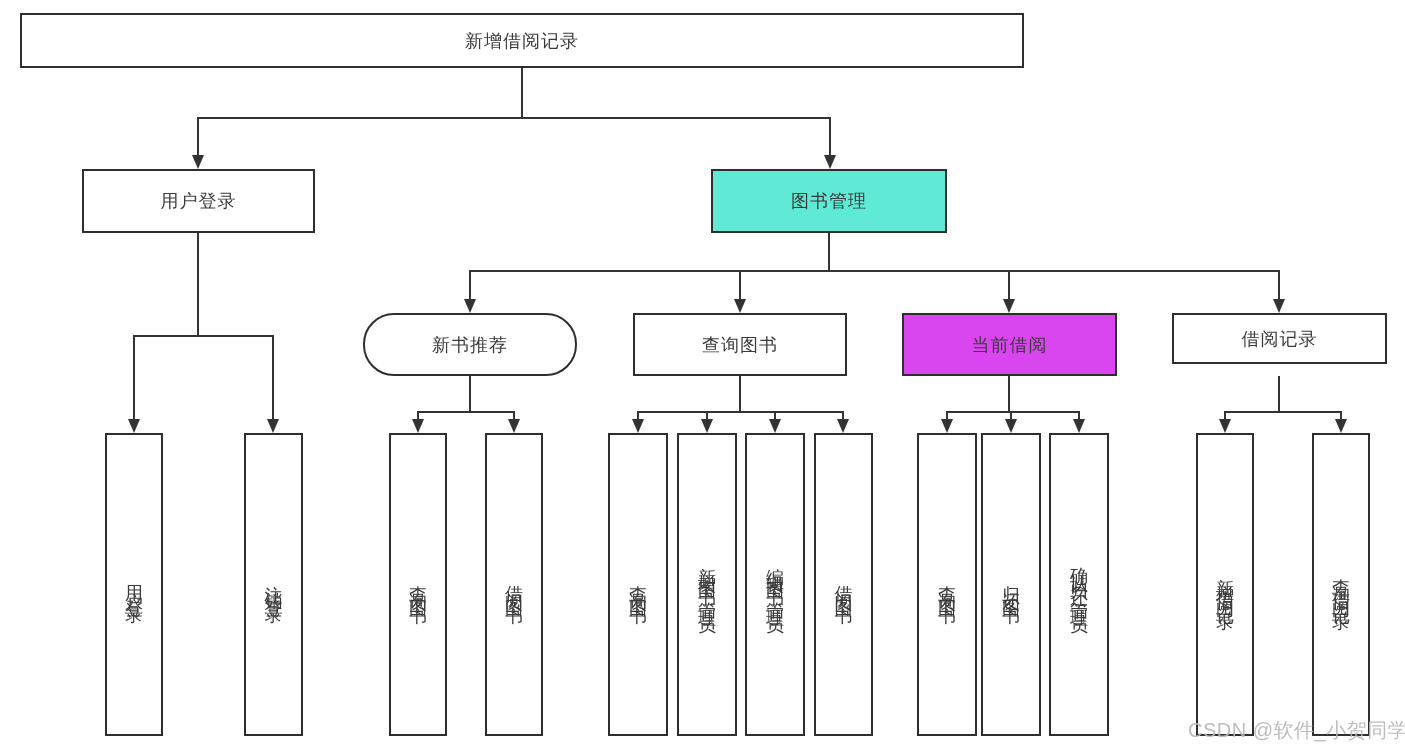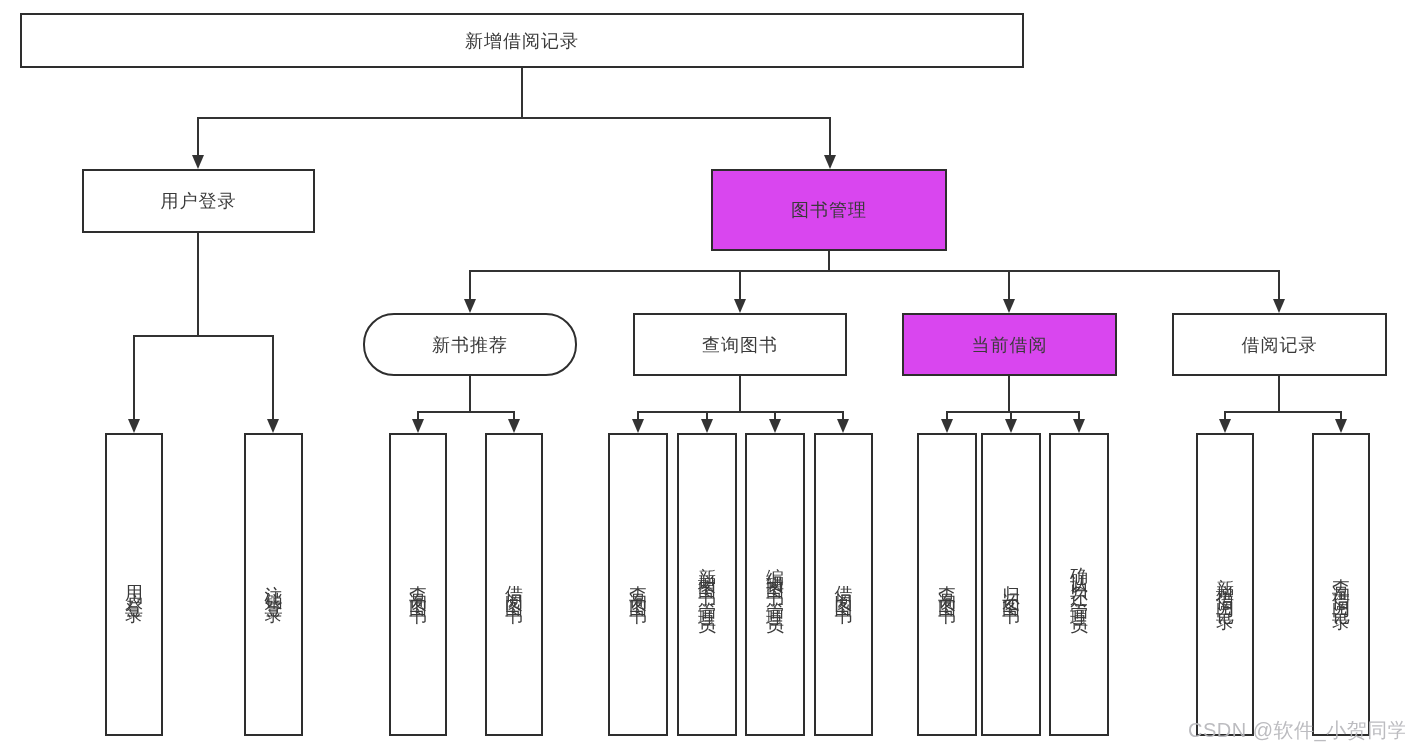--- a/index.html
+++ b/index.html
@@ -68,26 +68,26 @@
     <polygon points="1005,419 1017,419 1011,433"></polygon>
     <polygon points="1073,419 1085,419 1079,433"></polygon>
     <polygon points="1219,419 1231,419 1225,433"></polygon>
     <polygon points="1335,419 1347,419 1341,433"></polygon>
   </g>
 </svg>
 
 <div class="node" style="left: 20px; top: 13px; width: 1004px; height: 55px; color: rgb(58, 58, 58); border-color: rgb(46, 46, 46); background: rgb(255, 255, 255);">新增借阅记录</div>
 
 <div class="node" style="left: 82px; top: 169px; width: 233px; height: 64px; color: rgb(58, 58, 58); border-color: rgb(46, 46, 46); background: rgb(255, 255, 255);">用户登录</div>
-<div class="node" style="left: 711px; top: 169px; width: 236px; height: 82px; color: rgb(58, 58, 58); border-color: rgb(46, 46, 46); background: #d946ef;">图书管理</div>
+<div class="node" style="left: 711px; top: 169px; width: 236px; height: 64px; color: rgb(58, 58, 58); border-color: rgb(46, 46, 46); background: #5eead4;">图书管理</div>
 
 <div class="node" style="left: 363px; top: 313px; width: 214px; height: 63px; color: rgb(58, 58, 58); border-color: rgb(46, 46, 46); background: rgb(255, 255, 255); border-radius: 31px;">新书推荐</div>
 <div class="node" style="left: 633px; top: 313px; width: 214px; height: 63px; color: rgb(58, 58, 58); border-color: rgb(46, 46, 46); background: rgb(255, 255, 255);">查询图书</div>
 <div class="node" style="left: 902px; top: 313px; width: 215px; height: 63px; color: rgb(58, 58, 58); border-color: rgb(46, 46, 46); background: #d946ef;">当前借阅</div>
-<div class="node" style="left: 1172px; top: 313px; width: 215px; height: 63px; color: rgb(58, 58, 58); border-color: rgb(46, 46, 46); background: rgb(255, 255, 255);">借阅记录</div>
+<div class="node" style="left: 1172px; top: 313px; width: 215px; height: 51px; color: rgb(58, 58, 58); border-color: rgb(46, 46, 46); background: rgb(255, 255, 255);">借阅记录</div>
 
 <div class="node vnode" style="left: 105px; width: 58px; color: rgb(58, 58, 58); border-color: rgb(46, 46, 46); background: rgb(255, 255, 255);">用户登录</div>
 <div class="node vnode" style="left: 244px; width: 59px; color: rgb(58, 58, 58); border-color: rgb(46, 46, 46); background: rgb(255, 255, 255);">注销登录</div>
 
 <div class="node vnode" style="left: 389px; width: 58px; color: rgb(58, 58, 58); border-color: rgb(46, 46, 46); background: rgb(255, 255, 255);">查询图书</div>
 <div class="node vnode" style="left: 485px; width: 58px; color: rgb(58, 58, 58); border-color: rgb(46, 46, 46); background: rgb(255, 255, 255);">借阅图书</div>
 
 <div class="node vnode" style="left: 608px; width: 60px; color: rgb(58, 58, 58); border-color: rgb(46, 46, 46); background: rgb(255, 255, 255);">查询图书</div>
 <div class="node vnode" style="left: 677px; width: 60px; color: rgb(58, 58, 58); border-color: rgb(46, 46, 46); background: rgb(255, 255, 255);">新增图书（管理员）</div>
 <div class="node vnode" style="left: 745px; width: 60px; color: rgb(58, 58, 58); border-color: rgb(46, 46, 46); background: rgb(255, 255, 255);">编辑图书（管理员）</div>

